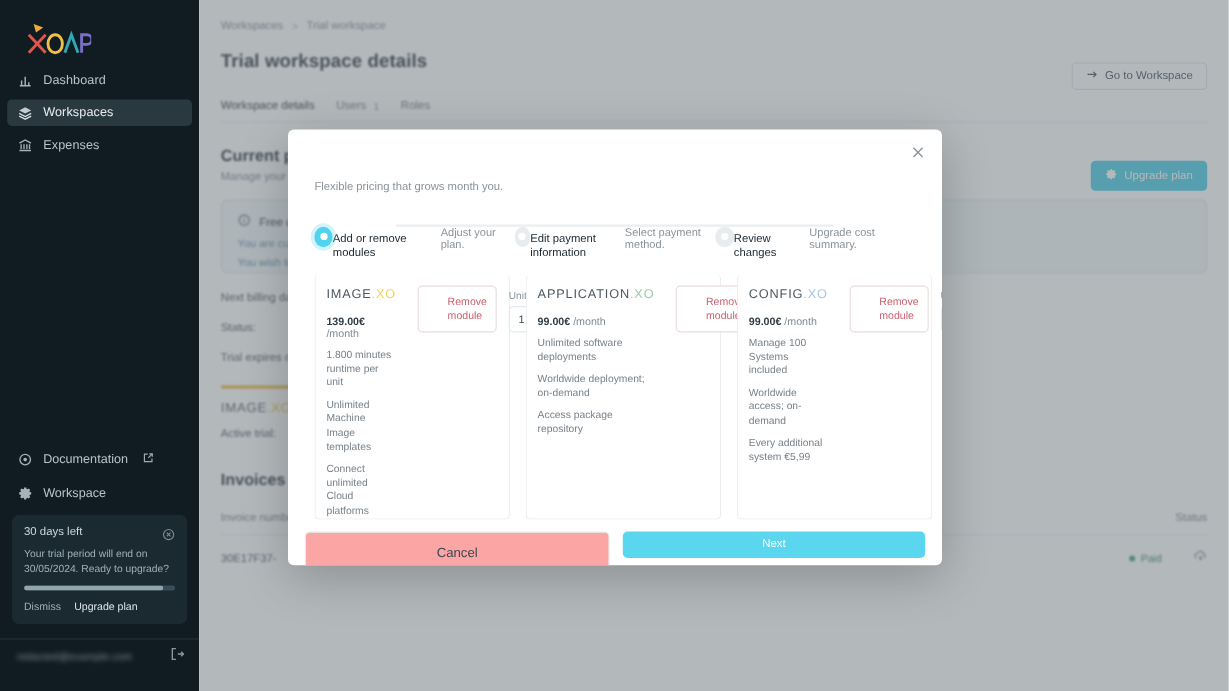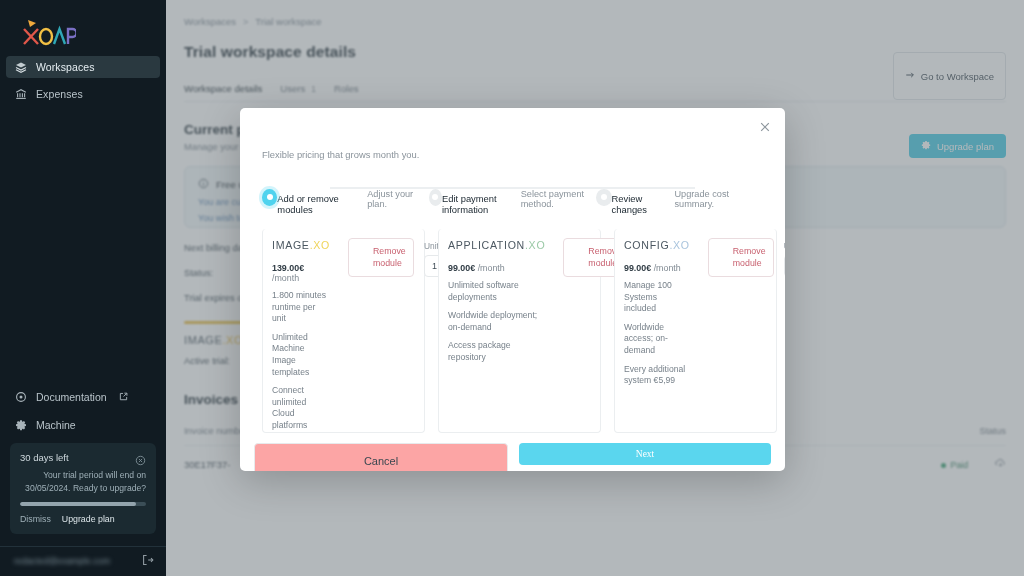--- a/index.html
+++ b/index.html
@@ -27,21 +27,21 @@
     display: flex; align-items: center; gap: 9px;
     height: 22px; margin: 0 6px 5px 6px;
     padding: 0 9px; border-radius: 4px;
     font-size: 10.5px; color: #b9c4ca; letter-spacing: .1px;
     cursor: pointer;
   }
   .nav-item.active { background: #2a3940; color: #e6eef2; }
   .nav-ico { width: 12px; height: 12px; display: inline-flex; align-items: center; justify-content: center; flex: 0 0 12px; opacity: .9;}
   .nav-ico svg { display: block; }
 
-  .sidebar-bottom { margin-top: auto; padding-bottom: 2px; text-align: right; }
+  .sidebar-bottom { margin-top: auto; padding-bottom: 16px; }
   .sb-link {
     display: flex; align-items: center; gap: 9px;
     height: 20px; margin: 0 6px 8px 6px; padding: 0 9px;
     font-size: 10.5px; color: #b9c4ca; cursor: pointer;
   }
   .sb-link .ext { margin-left: 3px; opacity: .85; }
 
   .trial-card {
     margin: 4px 10px 0 10px; background: #1b2a31; border-radius: 6px;
     padding: 9px 10px 10px 10px;
@@ -76,21 +76,21 @@
   .main-inner { padding: 16px 18px 0 18px; filter: blur(1.1px); }
 
   .crumbs { display: flex; align-items: center; gap: 7px; font-size: 9.5px; color: #7b8792; }
   .crumbs .sep { font-size: 9px; color: #9aa4ad; }
   .page-title { font-size: 15.5px; font-weight: bold; color: #1d2a33; margin-top: 16px; letter-spacing: .1px;}
 
   .goto-btn {
     position: absolute; right: 18px; top: 52px;
     display: flex; align-items: center; gap: 6px;
     border: 1px solid #dfe4e8; border-radius: 4px; background: #fff;
-    font-size: 9.5px; color: #3a4752; padding: 17px 11px;
+    font-size: 9.5px; color: #3a4752; padding: 4px 11px;
     cursor: pointer;
   }
 
   .tabs { display: flex; align-items: center; gap: 18px; margin-top: 22px; border-bottom: 1px solid #e6e9ec; padding-bottom: 7px;}
   .tab { font-size: 9.6px; color: #6b7680; cursor: pointer; display:flex; align-items:center; gap:6px;}
   .tab.active { color: #1d2a33; }
   .tab-badge { font-size: 8.5px; color: #8b959e; }
 
   .sec-title { font-size: 13.5px; font-weight: bold; color: #1d2a33; margin-top: 20px;}
   .sec-sub { font-size: 9.3px; color: #78838d; margin-top: 5px; }
@@ -198,21 +198,21 @@
     padding: 10px 14px 14px 14px;
   }
   .btn-cancel {
     flex: 1; height: 37px; border: 1px solid #e7eaec; border-radius: 4px;
     background: #fca5a5; color: #3b4750; font-size: 11px; cursor: pointer;
     font-family: "Liberation Sans", sans-serif;
   }
   .btn-next {
     flex: 1; height: 22px; border: none; border-radius: 4px;
     background: #5ad6ee; color: #ffffff; font-size: 9.5px; cursor: pointer;
-    font-family: Liberation Serif, serif;
+    font-family: Liberation Sans, sans-serif;
   }
 </style>
 </head>
 <body>
 
 <div id="root">
 
   <aside class="sidebar">
 
     <div class="logo-wrap">
@@ -220,20 +220,31 @@
         <path d="M14 2 L22 5 L16 9 Z" fill="#f0a93c"></path>
         <path d="M10 11 L24 26" stroke="#e0574a" stroke-width="2.4" fill="none"></path>
         <path d="M24 11 L10 26" stroke="#e0574a" stroke-width="2.4" fill="none"></path>
         <ellipse cx="32" cy="18.5" rx="6" ry="7.5" stroke="#f2c044" stroke-width="2.4" fill="none"></ellipse>
         <path d="M40 26 L45.5 11 L51 26" stroke="#2fa8b6" stroke-width="2.4" fill="none"></path>
         <path d="M54 26 L54 11 L58.5 11 A4 4 0 0 1 58.5 19 L54 19" stroke="#7a6fc4" stroke-width="2.4" fill="none"></path>
       </svg>
     </div>
 
     <nav class="nav">
+      <div class="nav-item">
+        <span class="nav-ico">
+          <svg width="12" height="12" viewBox="0 0 12 12" fill="none" stroke="#b9c4ca" stroke-width="1.2">
+            <path d="M1.5 10.5h9"></path>
+              <path d="M3 10.5V6"></path>
+              <path d="M6 10.5V3"></path>
+              <path d="M9 10.5V7.5"></path>
+          </svg>
+        </span>
+        <span>Dashboard</span>
+      </div>
       <div class="nav-item active">
         <span class="nav-ico">
           <svg width="12" height="12" viewBox="0 0 12 12" fill="none" stroke="#e6eef2" stroke-width="1.1">
             <path d="M6 1.4 11 4 6 6.6 1 4z" fill="#e6eef2" stroke="none" opacity=".9"></path>
             <path d="M1 6.5 6 9.1 11 6.5"></path>
               <path d="M1 8.7 6 11.3 11 8.7"></path>
           </svg>
         </span>
         <span>Workspaces</span>
       </div>
@@ -268,21 +279,21 @@
               <path d="M8.6 1.5 5.1 5"></path>
           </svg>
         </span>
       </div>
       <div class="sb-link">
         <span class="nav-ico">
           <svg width="12" height="12" viewBox="0 0 12 12" fill="#b9c4ca">
             <path d="M6 4.1a1.9 1.9 0 1 0 0 3.8 1.9 1.9 0 0 0 0-3.8zm5 1.2-1.2-.2-.3-.8.7-1-1.3-1.3-1 .7-.8-.3-.2-1.2H5.1l-.2 1.2-.8.3-1-.7L1.8 3.3l.7 1-.3.8-1.2.2v1.8l1.2.2.3.8-.7 1 1.3 1.3 1-.7.8.3.2 1.2h1.8l.2-1.2.8-.3 1 .7 1.3-1.3-.7-1 .3-.8 1.2-.2z"></path>
           </svg>
         </span>
-        <span>Machine</span>
+        <span>Workspace</span>
       </div>
 
       <div class="trial-card">
         <div class="trial-top">
           <span class="trial-title">30 days left</span>
           <span class="trial-close">
             <svg width="11" height="11" viewBox="0 0 12 12" fill="none" stroke="#9fb0b8" stroke-width="1">
               <circle cx="6" cy="6" r="4.6"></circle>
                 <path d="M4.3 4.3l3.4 3.4M7.7 4.3 4.3 7.7"></path>
             </svg>

